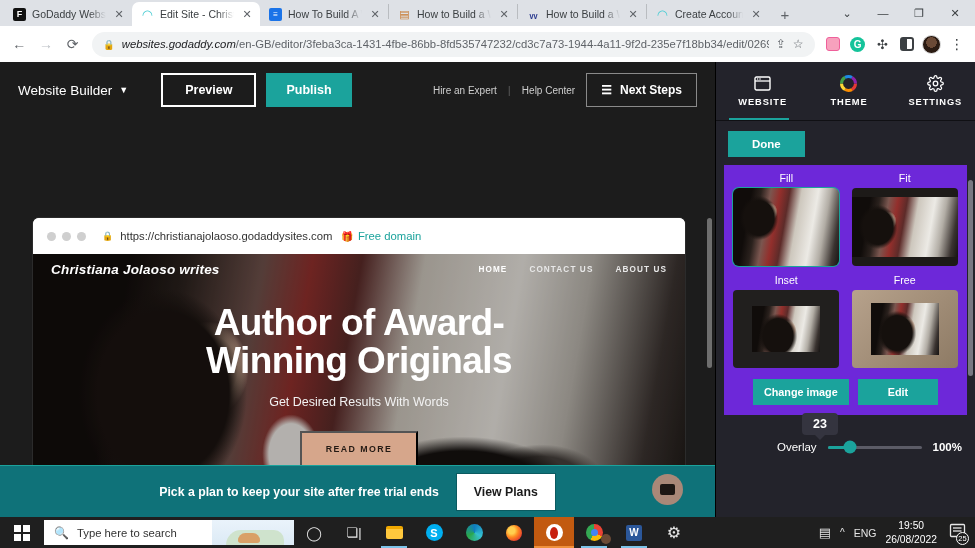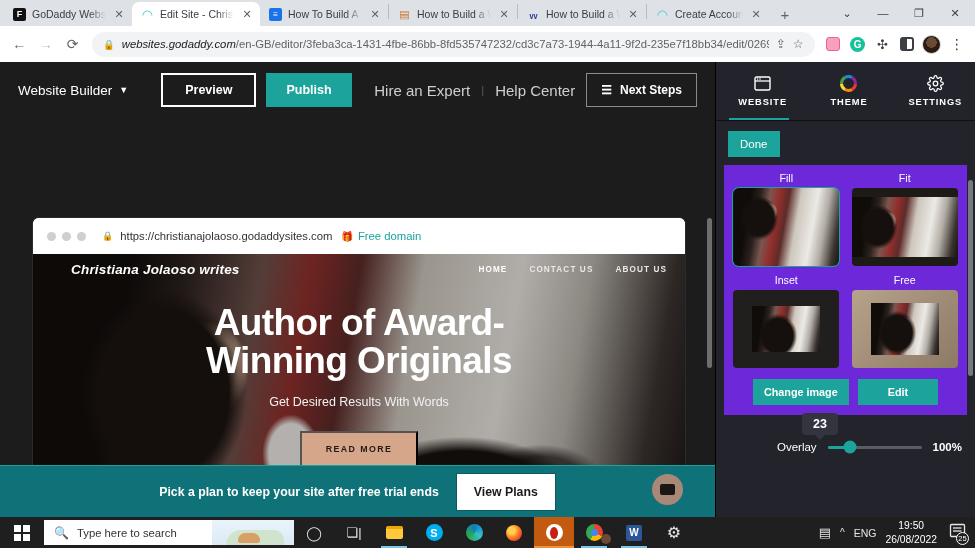--- a/index.html
+++ b/index.html
@@ -105,21 +105,21 @@
   .gd-chev { font-size: 9px; }
   .btn-outline-w {
     margin-left: 33px; border: 2px solid #fff; color: #fff;
     font-size: 12.5px; font-weight: bold; padding: 8px 22px; background: transparent;
   }
   .btn-teal {
     margin-left: 10px; background: #1ba39c; color: #fff;
     font-size: 12.5px; font-weight: bold; padding: 10px 20px; border: none;
   }
   .gd-right { margin-left: auto; display: flex; align-items: center; gap: 11px; }
-  .gd-link { color: #cfcfcf; font-size: 15px; }
+  .gd-link { color: #cfcfcf; font-size: 10px; }
   .gd-div { color: #5a5a5a; font-size: 11.5px; }
   .btn-next {
     border: 1px solid #8a8a8a; color: #fff; font-size: 12px; font-weight: bold;
     padding: 9px 14px; display: flex; align-items: center; gap: 8px; background: transparent;
   }
 
   
   .canvas { position: absolute; left: 0; top: 56px; width: 715px; height: 399px; background: #1c1c1c; overflow: hidden; }
   .sitewrap {
     position: absolute; left: 33px; top: 100px; width: 652px; height: 320px;
@@ -146,21 +146,21 @@
     position: absolute; inset: 0;
     background:
       radial-gradient(ellipse 150px 80px at 430px 245px, #15110f 0 60%, transparent 78%),
       radial-gradient(ellipse 90px 55px at 508px 230px, #46403c 0 50%, transparent 72%),
       radial-gradient(ellipse 60px 40px at 300px 262px, #241c19 0 55%, transparent 75%),
       radial-gradient(ellipse 40px 55px at 258px 200px, #e9e6e1 0 55%, transparent 72%);
   }
   .hero-overlay { position: absolute; inset: 0; background: rgba(0,0,0,.23); }
   .hero-nav {
     position: absolute; left: 0; top: 0; right: 0; height: 30px;
-    display: flex; align-items: center; padding: 0 18px; margin-left: 20px;
+    display: flex; align-items: center; padding: 0 18px;
   }
   .hero-logo { color: #fff; font-size: 13.5px; font-weight: bold; font-style: italic; letter-spacing: .2px; }
   .hero-menu { margin-left: auto; display: flex; gap: 22px; }
   .hero-menu span { color: #e8e8e8; font-size: 8.2px; letter-spacing: 1.1px; font-weight: bold; }
   .hero-menu span.cur { color: #fff; }
   .hero-center {
     position: absolute; left: 0; right: 0; top: 50px;
     display: flex; flex-direction: column; align-items: center; text-align: center;
   }
   .hero-h1 {
@@ -216,22 +216,22 @@
   .ptab .picon { height: 17px; display: flex; align-items: center; }
   .ptab .plabel { color: #fff; font-size: 9.3px; font-weight: bold; letter-spacing: .9px; }
   .ptab.active::after {
     content: ""; position: absolute; left: 13px; right: 13px; bottom: 0;
     height: 2px; background: #1ba39c;
   }
   .panel-sep { height: 1px; background: #101014; }
 
   .done-row { padding: 10px 12px 8px; }
   .btn-done {
-    background: #1ba39c; color: #fff; font-size: 11.5px; font-weight: normal;
-    padding: 7px 12px; border: none;
+    background: #1ba39c; color: #fff; font-size: 11.5px; font-weight: bold;
+    padding: 7px 24px; border: none;
   }
 
   .mode-box { margin: 0 8px 0; background: #6d28d9; padding: 7px 8px 10px; }
   .mode-grid { display: grid; grid-template-columns: 1fr 1fr; gap: 8px 10px; }
   .mode-cell { display: flex; flex-direction: column; align-items: center; }
   .mode-label { color: #fff; font-size: 10.6px; margin-bottom: 4px; }
   .thumb {
     width: 106px; height: 78px; border-radius: 4px; overflow: hidden;
     position: relative; background: #14100e;
   }

